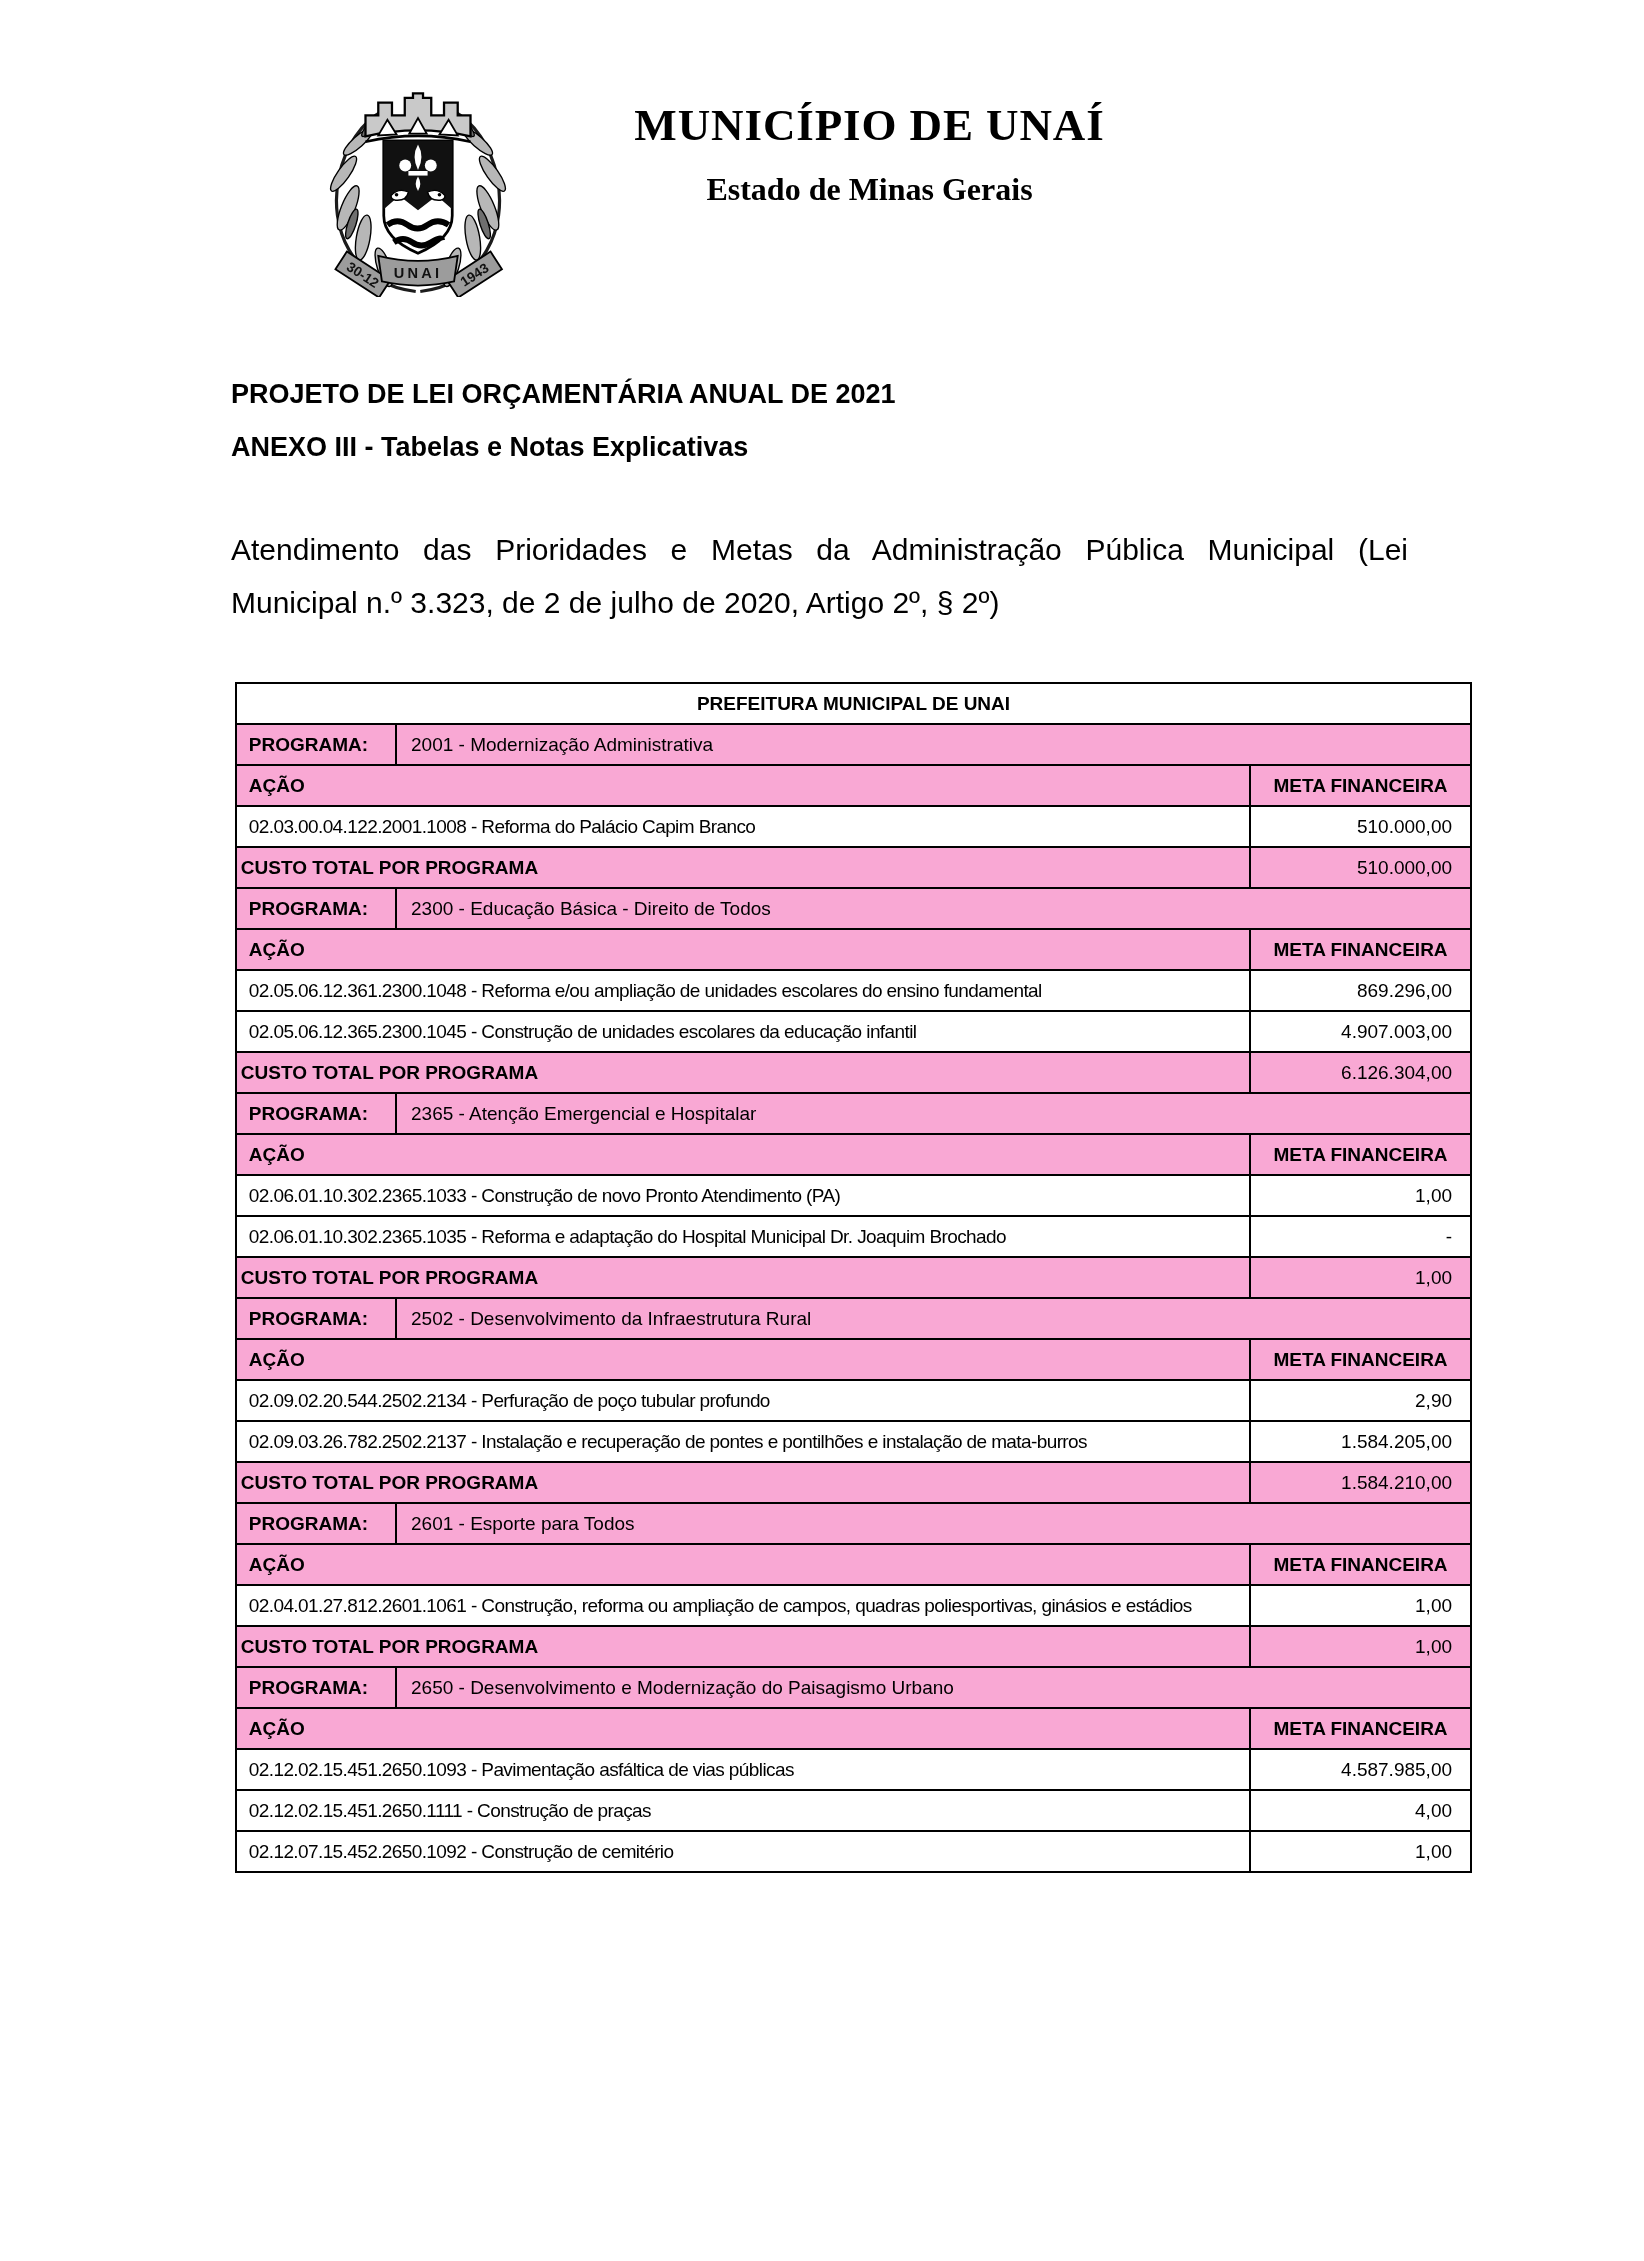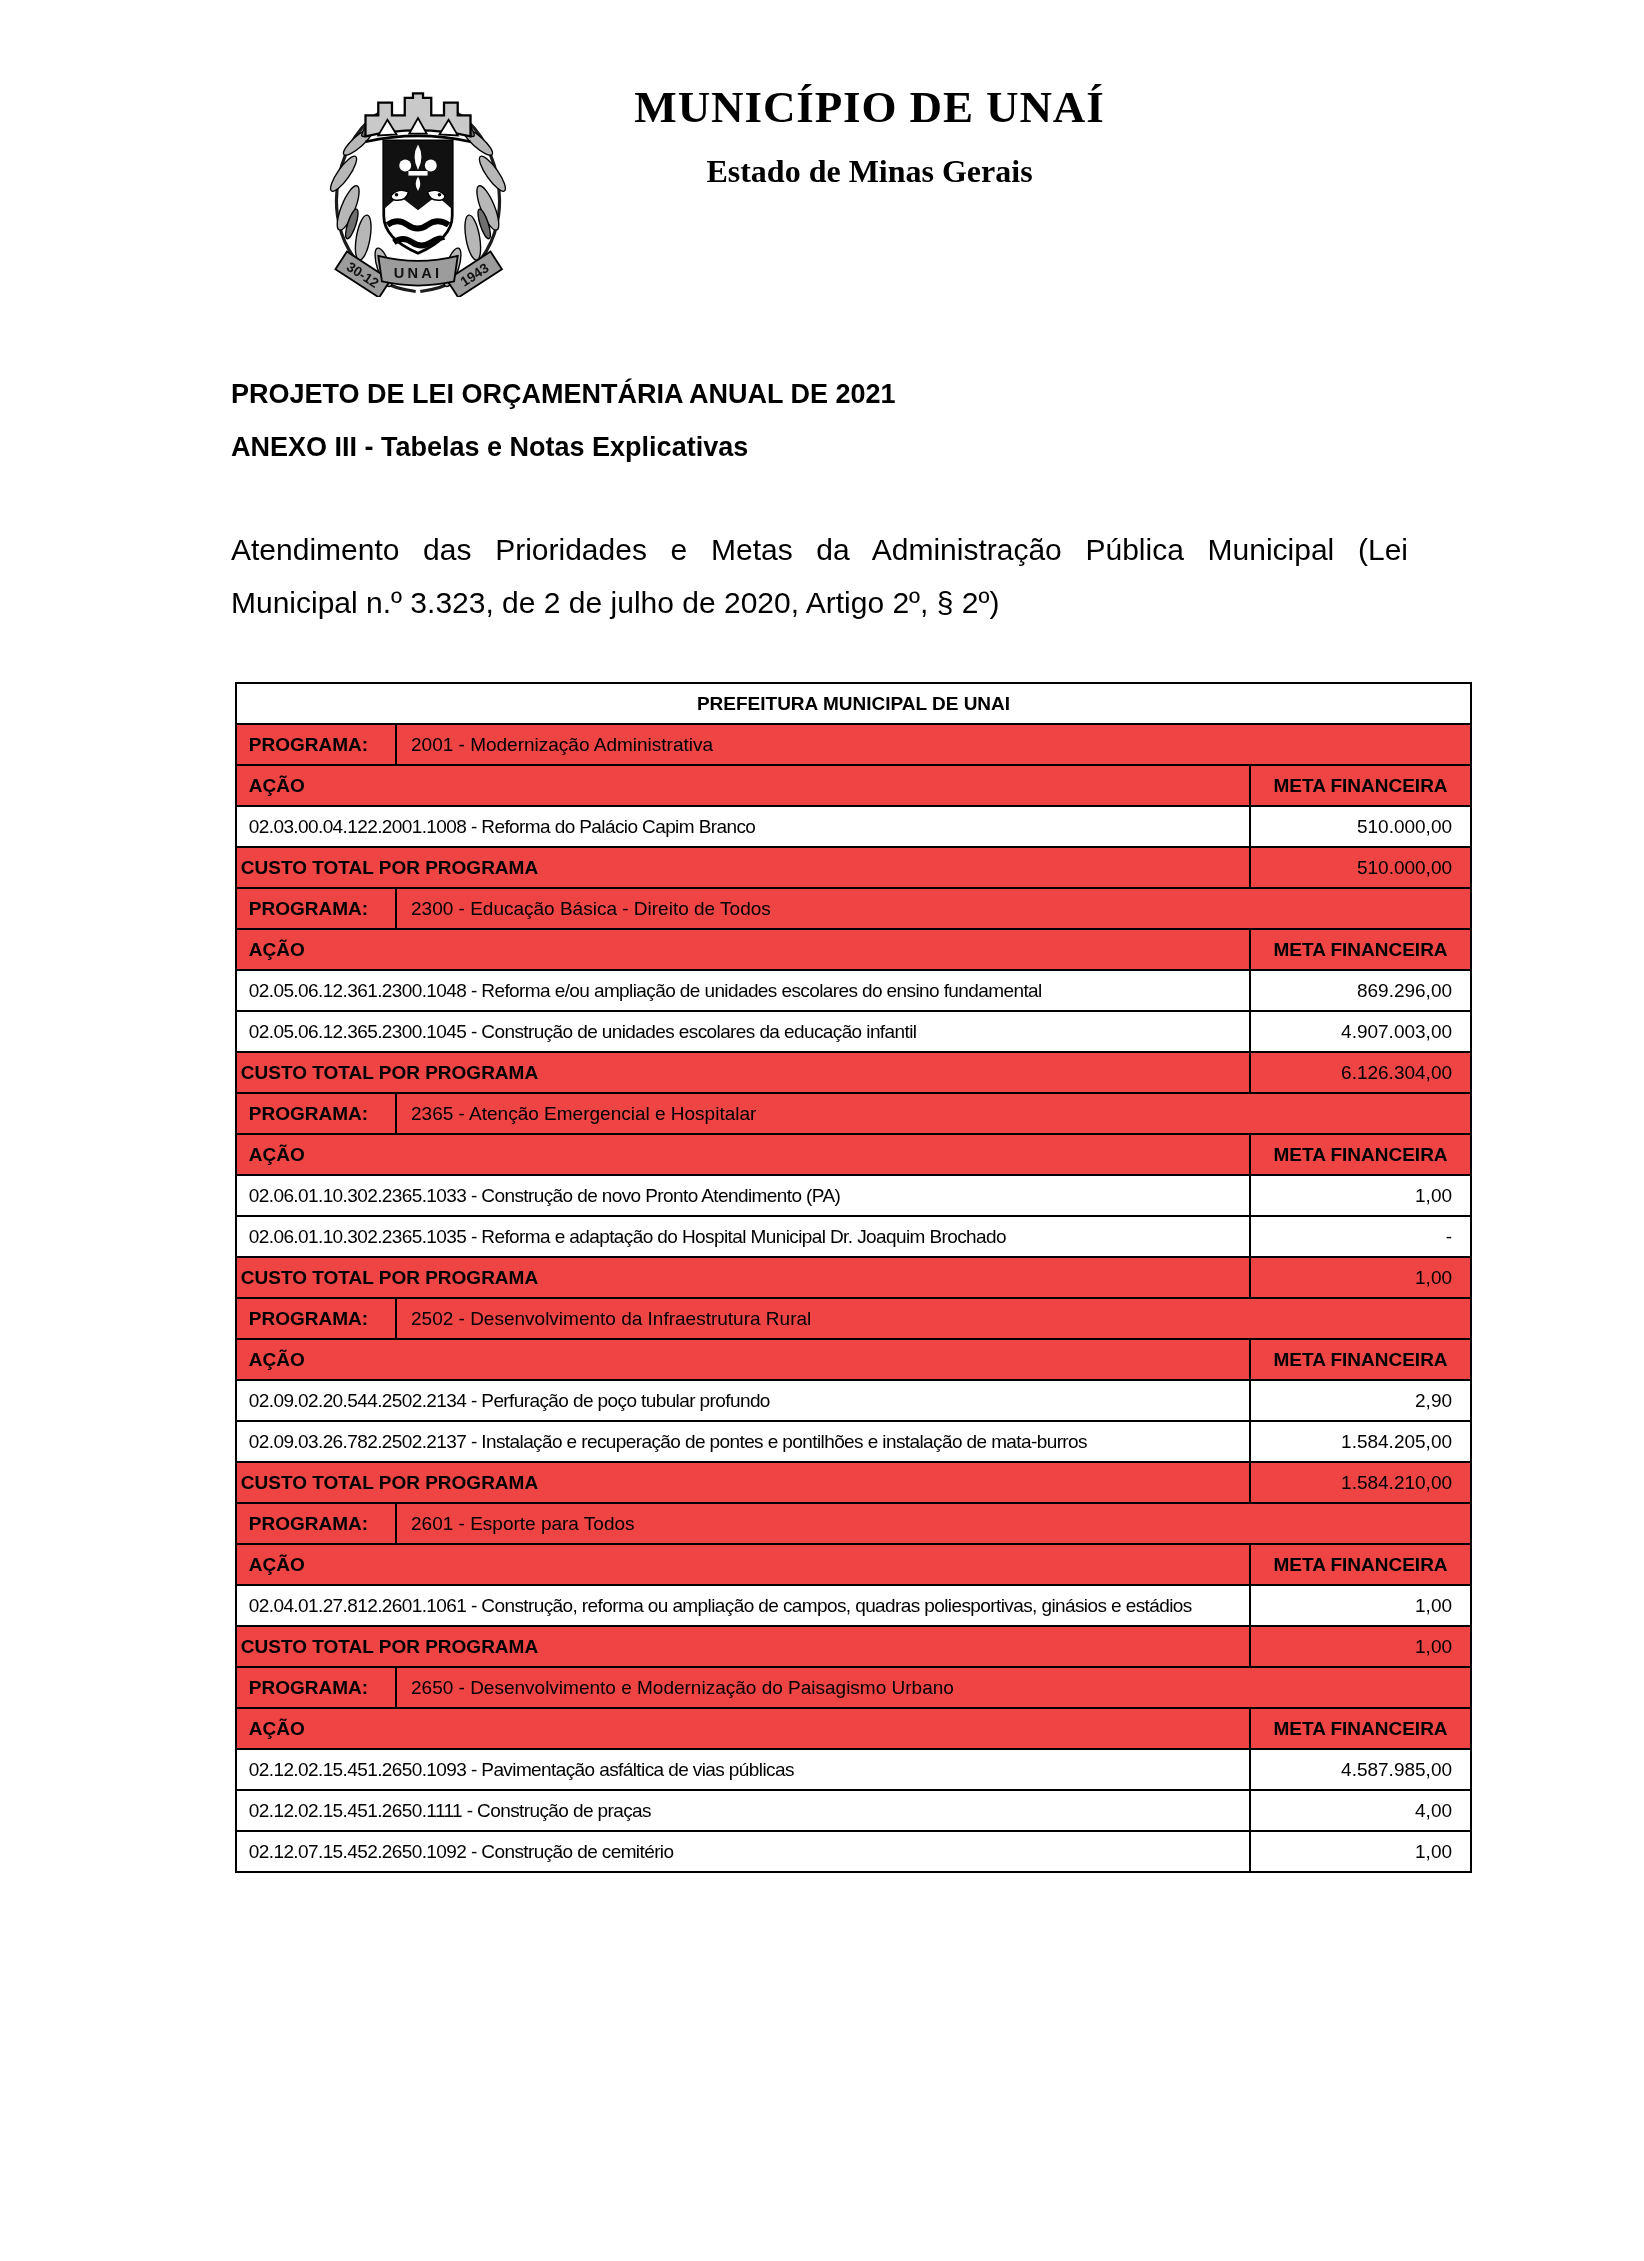--- a/index.html
+++ b/index.html
@@ -8,21 +8,21 @@
     width:1645px;height:2261px;
     background:#ffffff;
     color:#000;
     font-family:"Liberation Sans",sans-serif;
     overflow:hidden;
   }
 
   
   .emblem{position:absolute;left:318px;top:87px;width:200px;height:210px;}
   .brand{
-    position:absolute;left:523px;top:83px;width:693px;
+    position:absolute;left:523px;top:101px;width:693px;
     text-align:center;font-family:"Liberation Serif",serif;font-weight:bold;
   }
   .brand-title{font-size:45px;line-height:48px;letter-spacing:0.9px;}
   .brand-subtitle{font-size:32px;line-height:34px;margin-top:22.6px;}
 
   
   .doc-heading{
     position:absolute;left:231px;top:368px;width:1179px;
     font-weight:bold;font-size:27px;line-height:53px;
   }
@@ -40,21 +40,21 @@
     font-size:19px;color:#000;
   }
   table.budget tr{height:41px;}
   table.budget td{
     border:2.4px solid #000;
     border-top-width:2.8px;border-bottom-width:2.8px;
     vertical-align:middle;
     padding:0 0 0 11.8px;
     overflow:hidden;
   }
-  .c-shade{background:#ef4444;margin-left:42px;}
+  .c-shade{background:#f9a8d4;margin-left:42px;}
   .t-title{background:#ffffff;font-weight:bold;text-align:center;padding:0 !important;}
   .t-prog-label{font-weight:bold;}
   .t-prog-name{padding-left:14px !important;}
   .t-acao{font-weight:bold;}
   .t-meta{font-weight:bold;text-align:center;padding:0 3.8px !important;}
   .t-desc{white-space:nowrap;letter-spacing:-0.6px;}
   .t-val{text-align:right;padding:0 18px 0 3.8px !important;white-space:nowrap;}
   .t-total-label{font-weight:bold;padding:0 14px 0 3.8px !important;}
   .t-total-val{text-align:right;padding:0 18px 0 3.8px !important;}
 </style>

